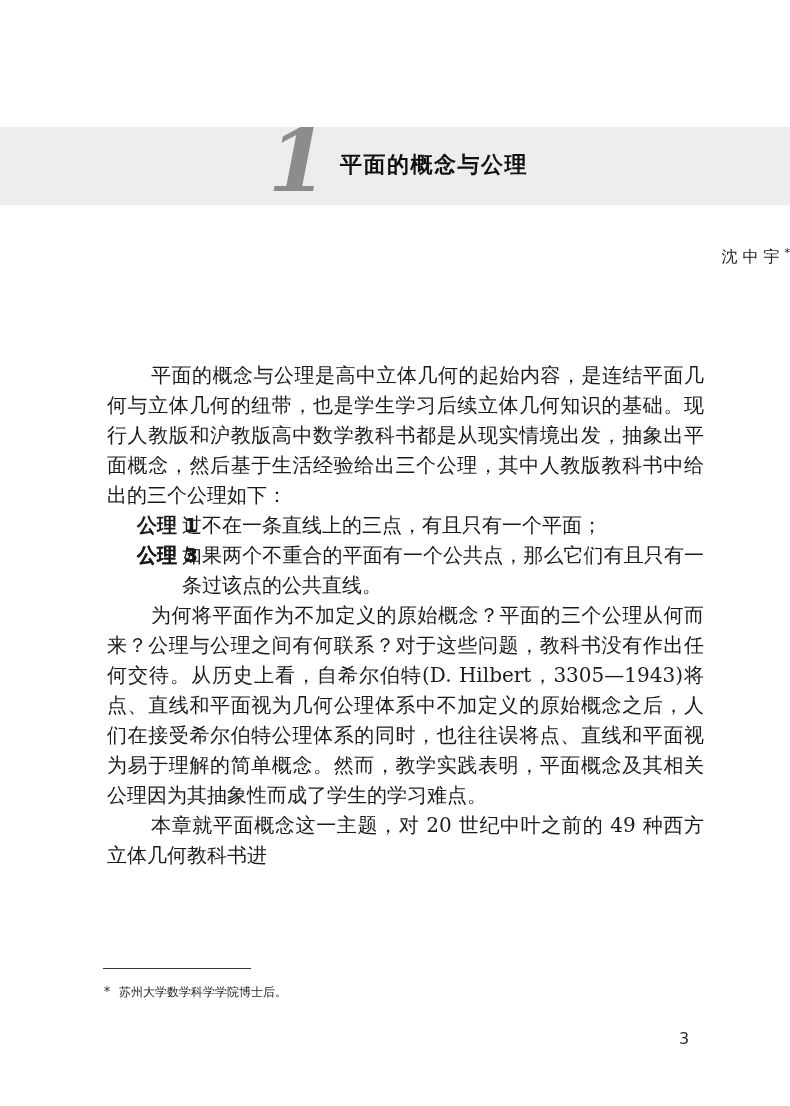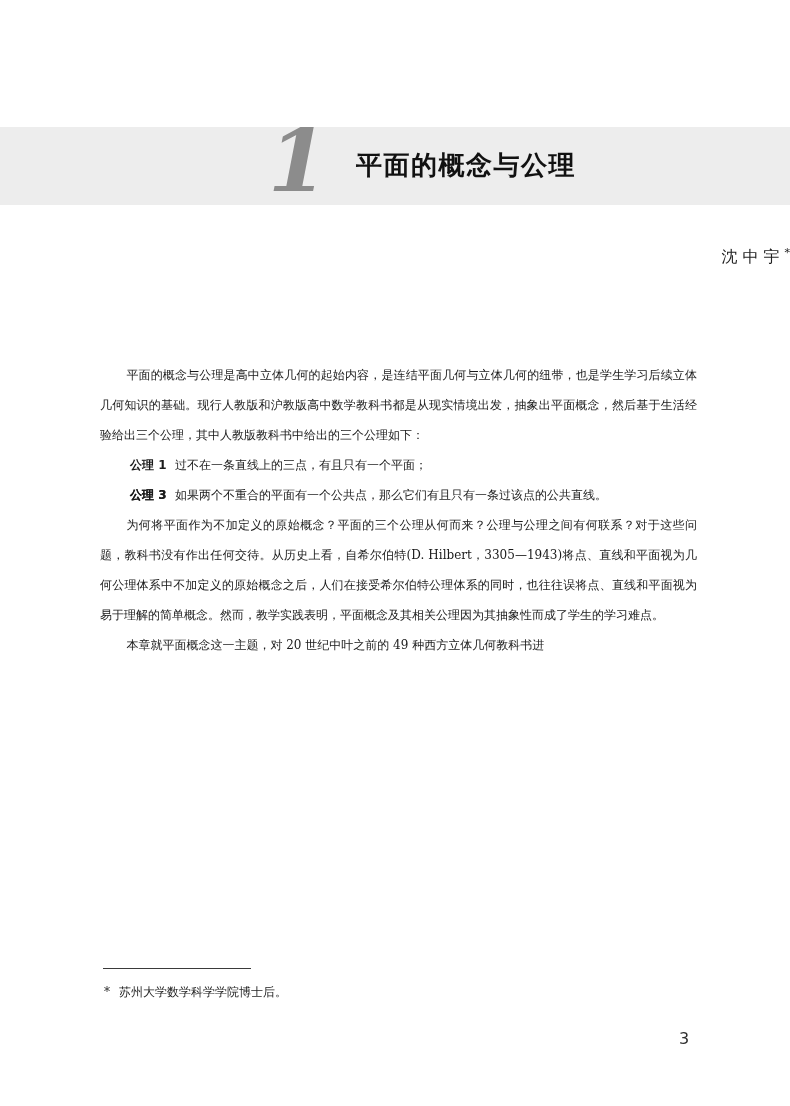--- a/index.html
+++ b/index.html
@@ -30,24 +30,24 @@
     left:268px; top:-9px;
     font-family:"DejaVu Serif","Liberation Serif",serif;
     font-style:italic;
     font-weight:bold;
     font-size:86px;
     line-height:1;
     color:#8c8c8c;
   }
   .chapter-title{
     position:absolute;
-    left:356px; top:25px;
+    left:340px; top:25px;
     font-family:"DejaVu Sans","Liberation Sans",sans-serif;
     font-weight:bold;
-    font-size:26px;
+    font-size:22px;
     line-height:26px;
     letter-spacing:1.5px;
     color:#111;
   }
 
   
   .author{
     position:absolute;
     top:246px; left:0; right:0;
     text-align:right;
@@ -57,23 +57,23 @@
   }
   .author sup{
     font-size:11px;
     letter-spacing:0;
     vertical-align:super;
   }
 
   
   .body-text{
     position:absolute;
-    top:360px; left:100px;
+    top:360px; left:107px;
     width:597px;
-    font-size:12px;
+    font-size:20px;
     line-height:30px;
     text-align:justify;
     color:#1a1a1a;
   }
   .body-text p{
     margin:0;
     text-indent:2.2em;
   }
   .axiom{
     position:relative;

